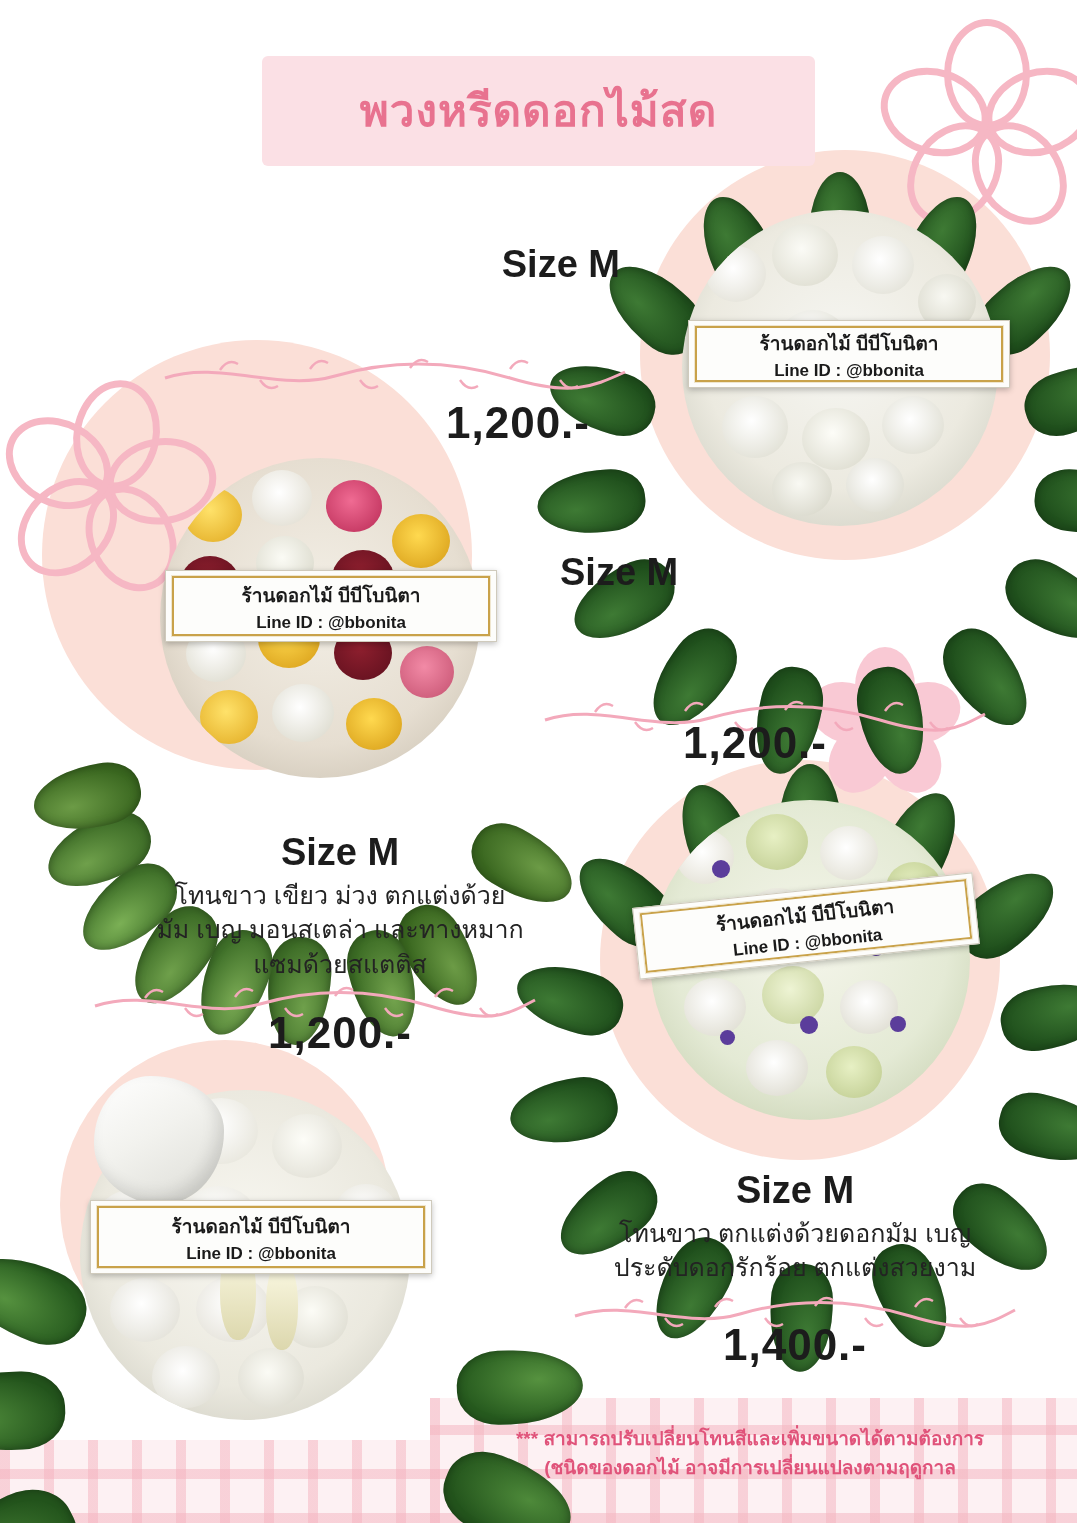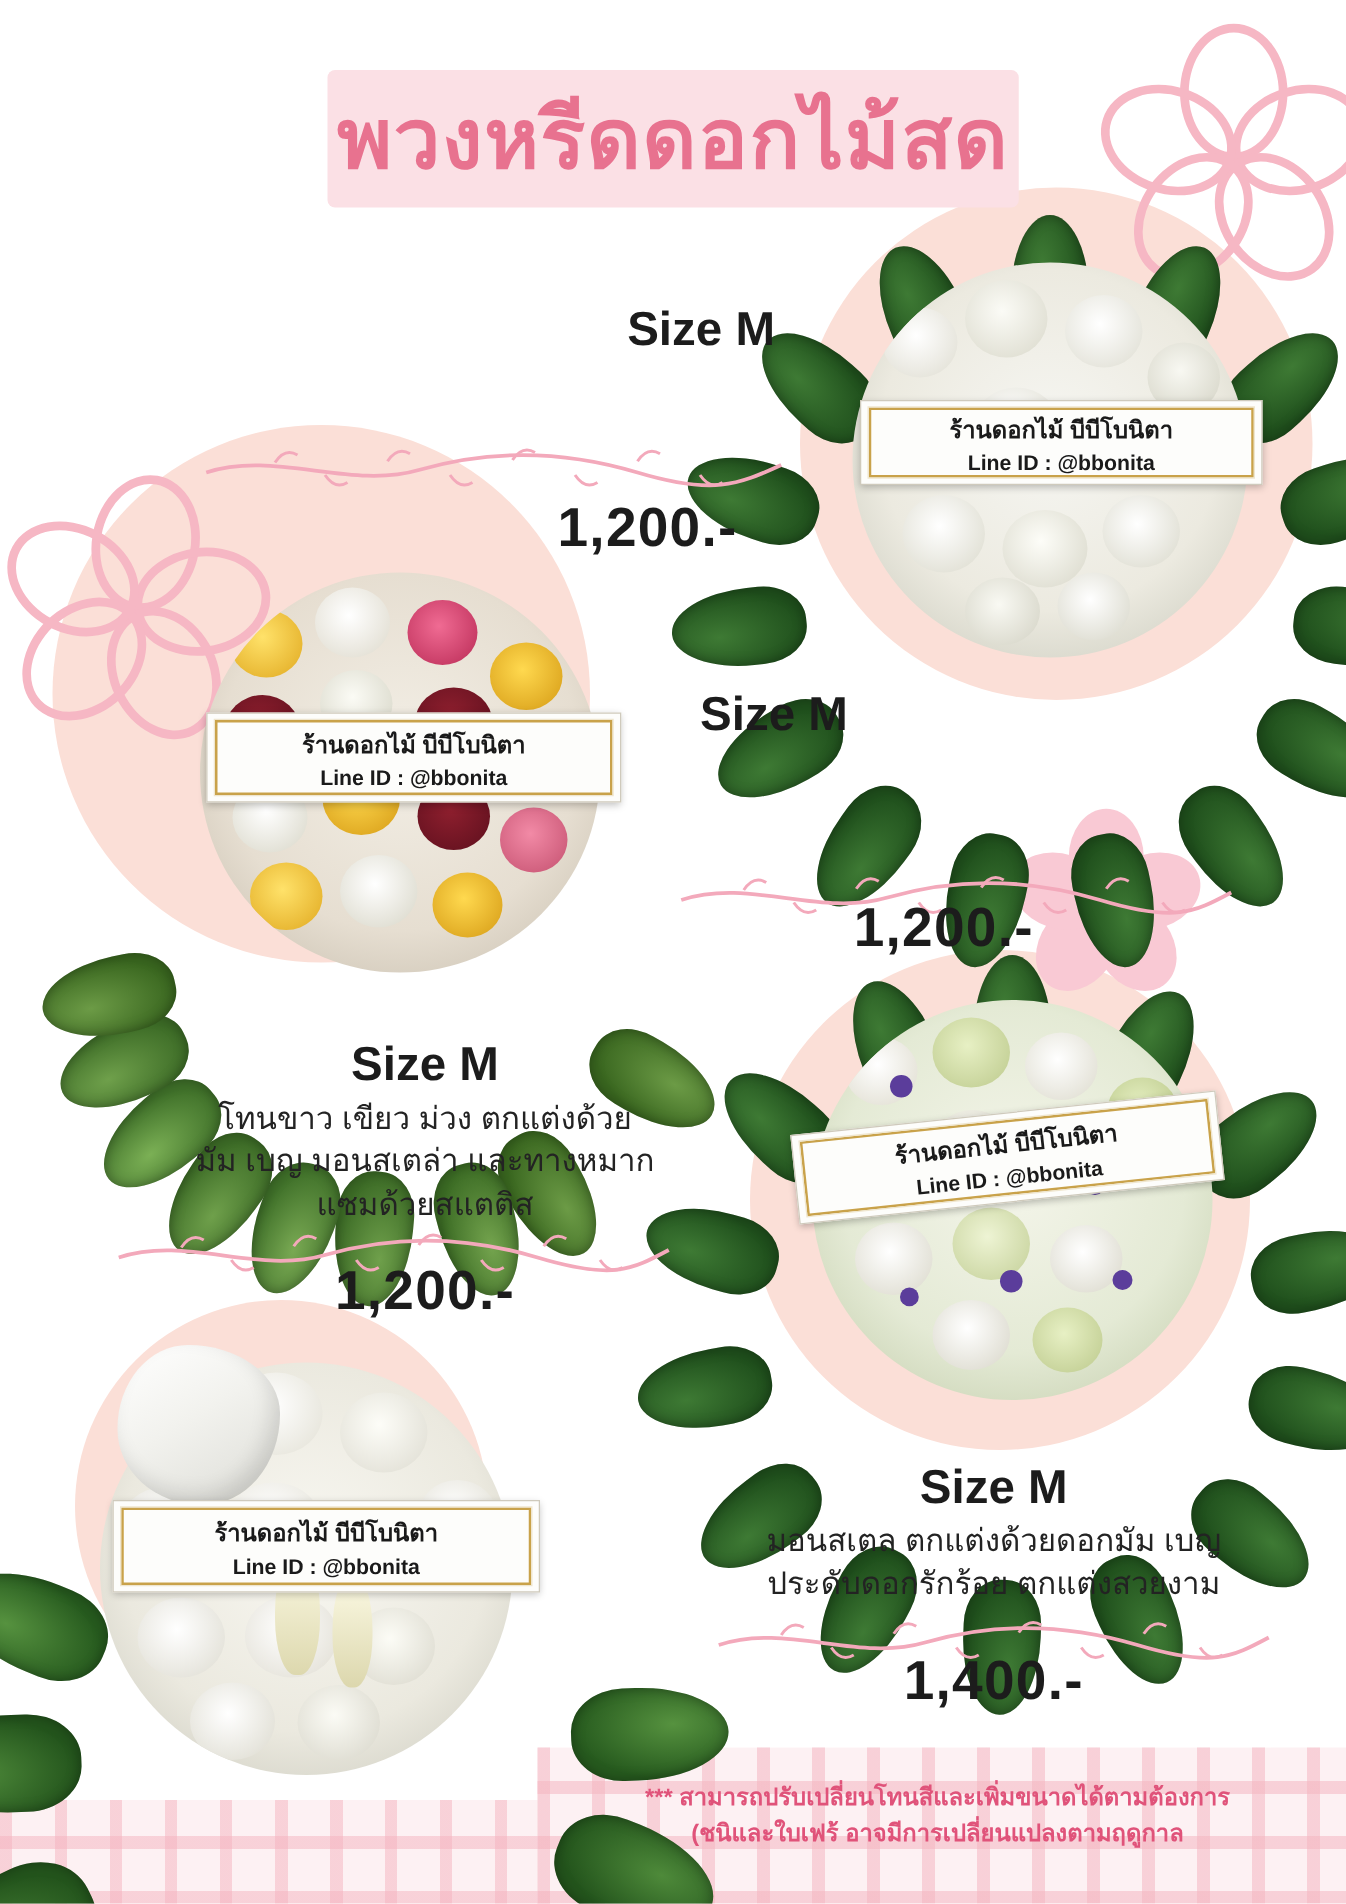--- a/index.html
+++ b/index.html
@@ -88,21 +88,21 @@
     width: 553px;
     height: 110px;
     background: #fbe0e5;
     border-radius: 6px;
     display: flex;
     align-items: center;
     justify-content: center;
   }
   .title-text {
     font-family: "Liberation Sans", sans-serif;
-    font-size: 67px;
+    font-size: 44px;
     font-weight: bold;
     color: #e8728f;
     letter-spacing: 1px;
     line-height: 1;
     white-space: nowrap;
   }
 
   
   .block {
     position: absolute;
@@ -480,21 +480,21 @@
     <div class="ribbon" style="left:70px; top:160px; width:340px; height:72px;">
       <div class="ribbon-inner">
         <div class="ribbon-shop">ร้านดอกไม้  บีบีโบนิตา</div>
         <div class="ribbon-line">Line ID : @bbonita</div>
       </div>
     </div>
   </div>
 
   <div class="block tc-center" style="left:560px; top:1170px; width:470px;">
     <div class="size-label">Size M</div>
-    <div class="desc" style="white-space:pre-line;">มอนสเตล ตกแต่งด้วยดอกมัม เบญ
+    <div class="desc" style="white-space:pre-line;">โทนขาว ตกแต่งด้วยดอกมัม เบญ
 ประดับดอกรักร้อย ตกแต่งสวยงาม</div>
   </div>
   <div class="vine" style="left:570px; top:1296px; width:450px;">
     <svg width="450" height="34" viewBox="0 0 450 34">
       <path d="M5 20 C 60 2, 115 34, 170 18 S 280 2, 340 20 S 415 30, 445 14" fill="none" stroke="#f3a9bb" stroke-width="3"></path>
       <g fill="none" stroke="#f3a9bb" stroke-width="2.4">
         <path d="M55 12 q8 -12 18 -6"></path>
           <path d="M95 22 q8 12 18 6"></path>
         <path d="M145 11 q8 -12 18 -6"></path>
           <path d="M195 22 q8 12 18 6"></path>
@@ -502,16 +502,16 @@
           <path d="M295 22 q8 12 18 6"></path>
         <path d="M345 11 q8 -12 18 -6"></path>
           <path d="M390 22 q8 12 18 6"></path>
       </g>
     </svg>
   </div>
   <div class="block tc-center price" style="left:560px; top:1320px; width:470px;">1,400.-</div>
 
   <div class="footer-note">
     <div>*** สามารถปรับเปลี่ยนโทนสีและเพิ่มขนาดได้ตามต้องการ</div>
-    <div>(ชนิและใบเฟร้ อาจมีการเปลี่ยนแปลงตามฤดูกาล</div>
+    <div>(ชนิดของดอกไม้ อาจมีการเปลี่ยนแปลงตามฤดูกาล</div>
   </div>
 
 </div>
 
 </body></html>

